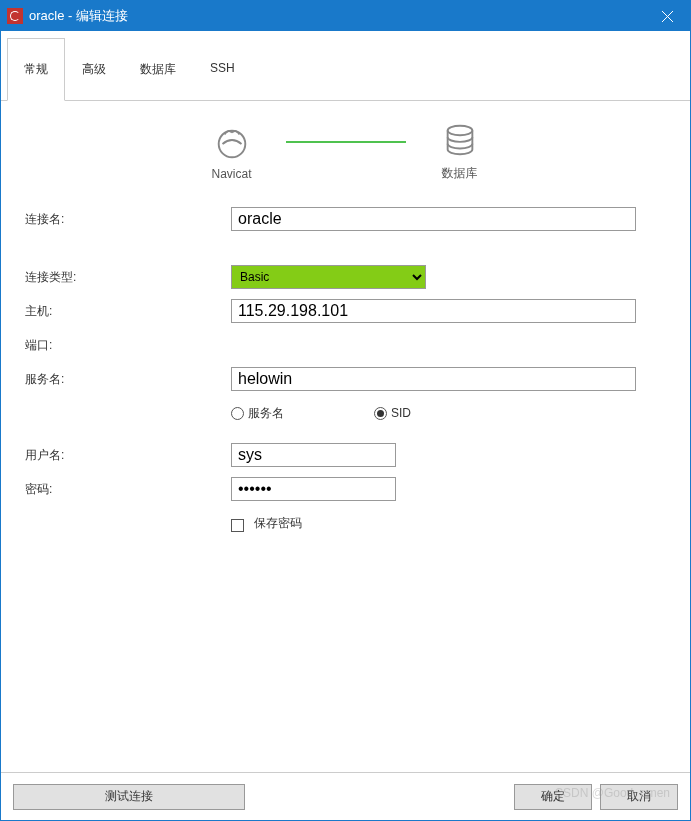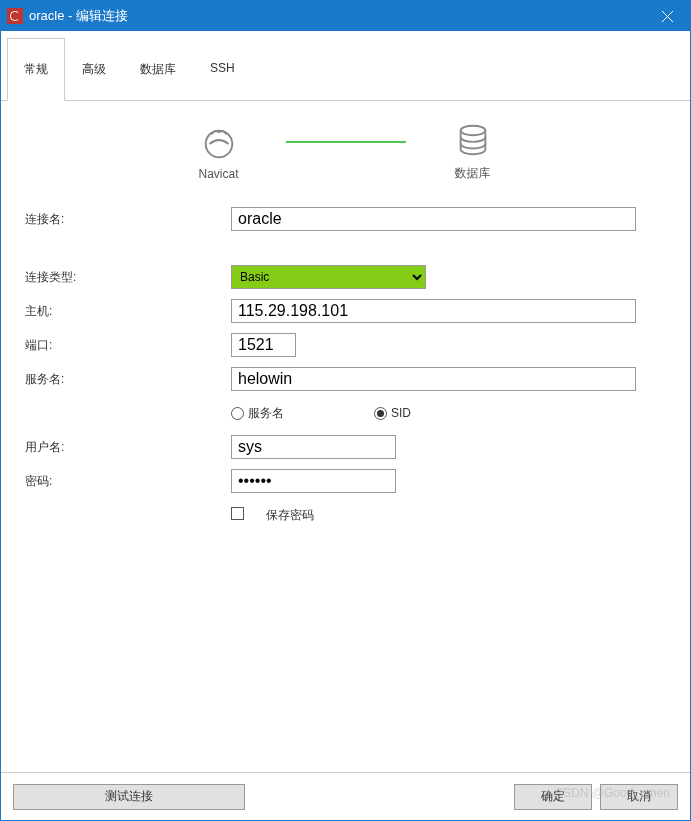--- a/index.html
+++ b/index.html
@@ -78,21 +78,21 @@
     }
     .content {
       flex: 1;
       padding: 14px 20px 10px 20px;
       overflow: auto;
     }
     .diagram {
       display: flex;
       align-items: center;
       justify-content: center;
-      gap: 32px;
+      gap: 19px;
       margin: 6px 0 24px 0;
     }
     .diagram-col {
       display: flex;
       flex-direction: column;
       align-items: center;
       gap: 6px;
       width: 70px;
     }
     .diagram-icon {
@@ -167,22 +167,22 @@
     }
     .radio-circle.checked::after {
       content: "";
       width: 7px;
       height: 7px;
       background: #333;
       border-radius: 50%;
     }
     .checkbox-item {
       display: flex;
-      align-items: flex-start;
-      gap: 22px;
+      align-items: flex-end;
+      gap: 10px;
       cursor: pointer;
     }
     .checkbox-box {
       width: 13px;
       height: 13px;
       border: 1px solid #555;
     }
     .footer {
       height: 48px;
       border-top: 1px solid #ccc;
@@ -281,23 +281,20 @@
 
       <div class="form-row">
         <div class="form-label">主机:</div>
         <div class="form-control">
           <input type="text" class="full" value="115.29.198.101" style="">
         </div>
       </div>
 
       <div class="form-row">
         <div class="form-label">端口:</div>
-        <div class="form-control">
-          <input type="text" class="short" value="1521" style="">
-        </div>
       </div>
 
       <div class="form-row">
         <div class="form-label">服务名:</div>
         <div class="form-control">
           <input type="text" class="full" value="helowin" style="">
         </div>
       </div>
 
       <div class="form-row">
@@ -307,21 +304,21 @@
             <div class="radio-circle"></div>
             <span>服务名</span>
           </div>
           <div class="radio-item">
             <div class="radio-circle checked"></div>
             <span>SID</span>
           </div>
         </div>
       </div>
 
-      <div class="form-row gap-above" style="margin-top:0">
+      <div class="form-row gap-above" style="margin-top:8px">
         <div class="form-label">用户名:</div>
         <div class="form-control">
           <input type="text" class="medium" value="sys" style="">
         </div>
       </div>
 
       <div class="form-row">
         <div class="form-label">密码:</div>
         <div class="form-control">
           <input type="text" class="medium" value="••••••" style="">

